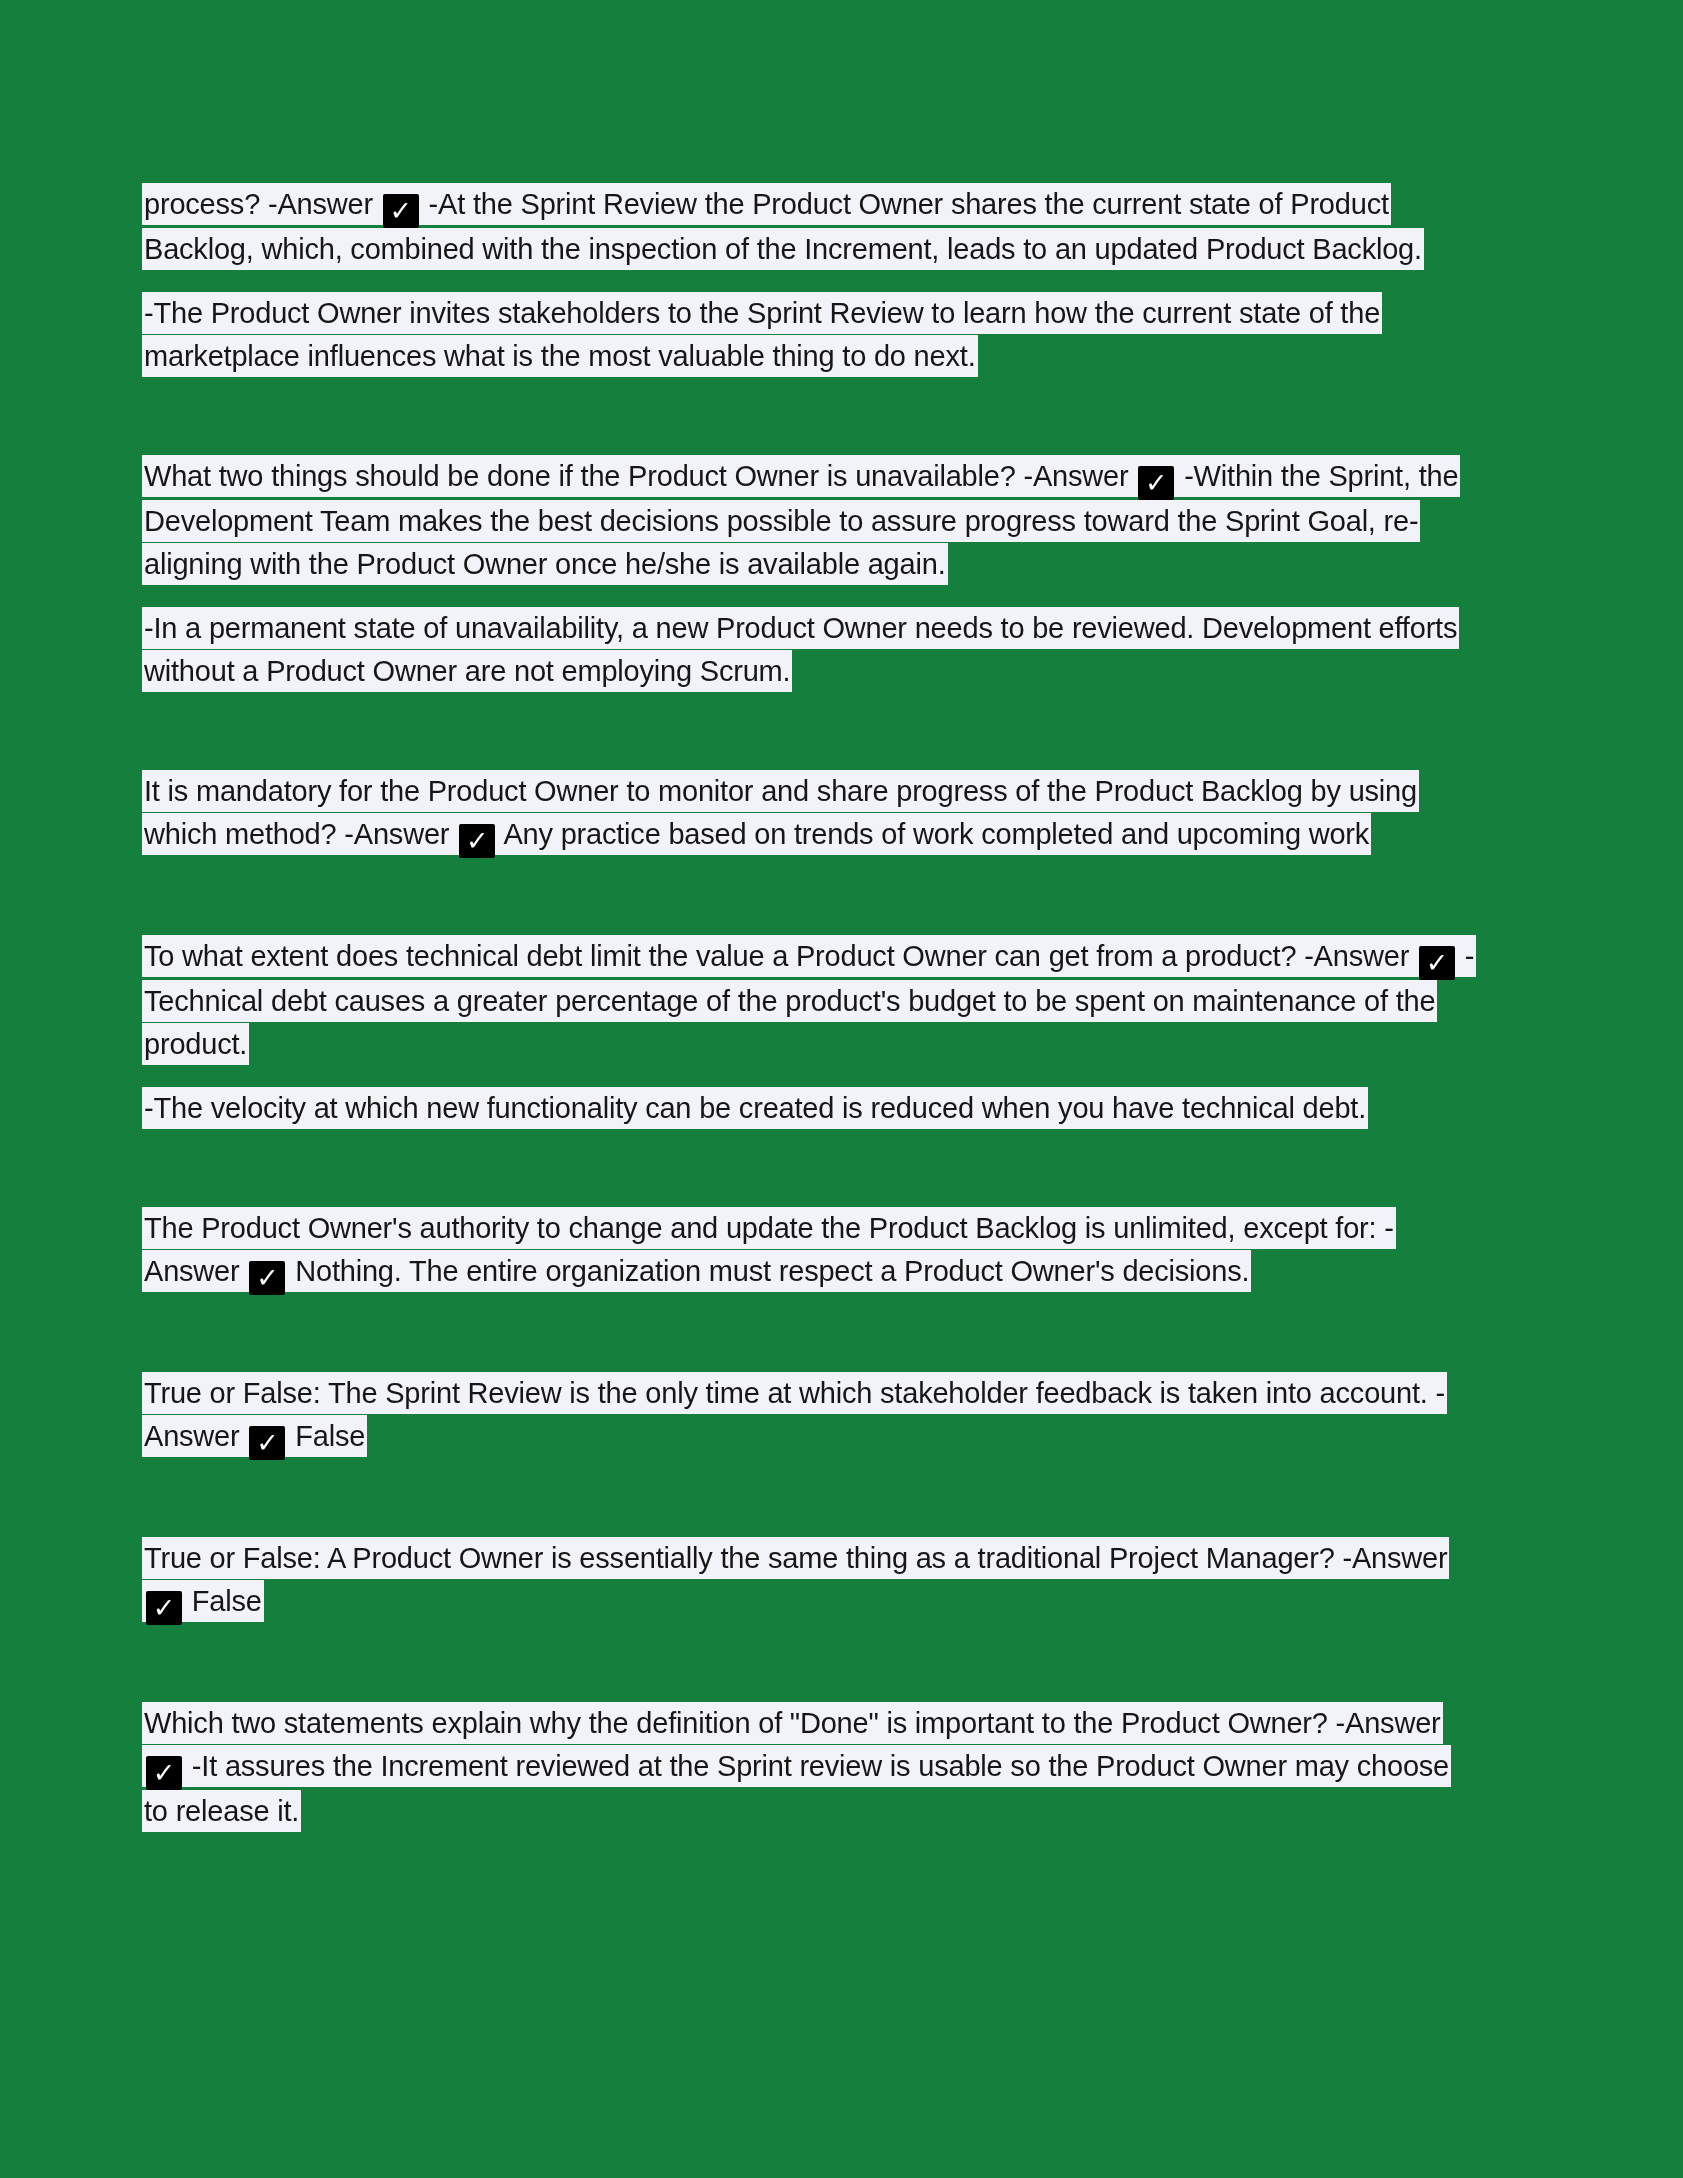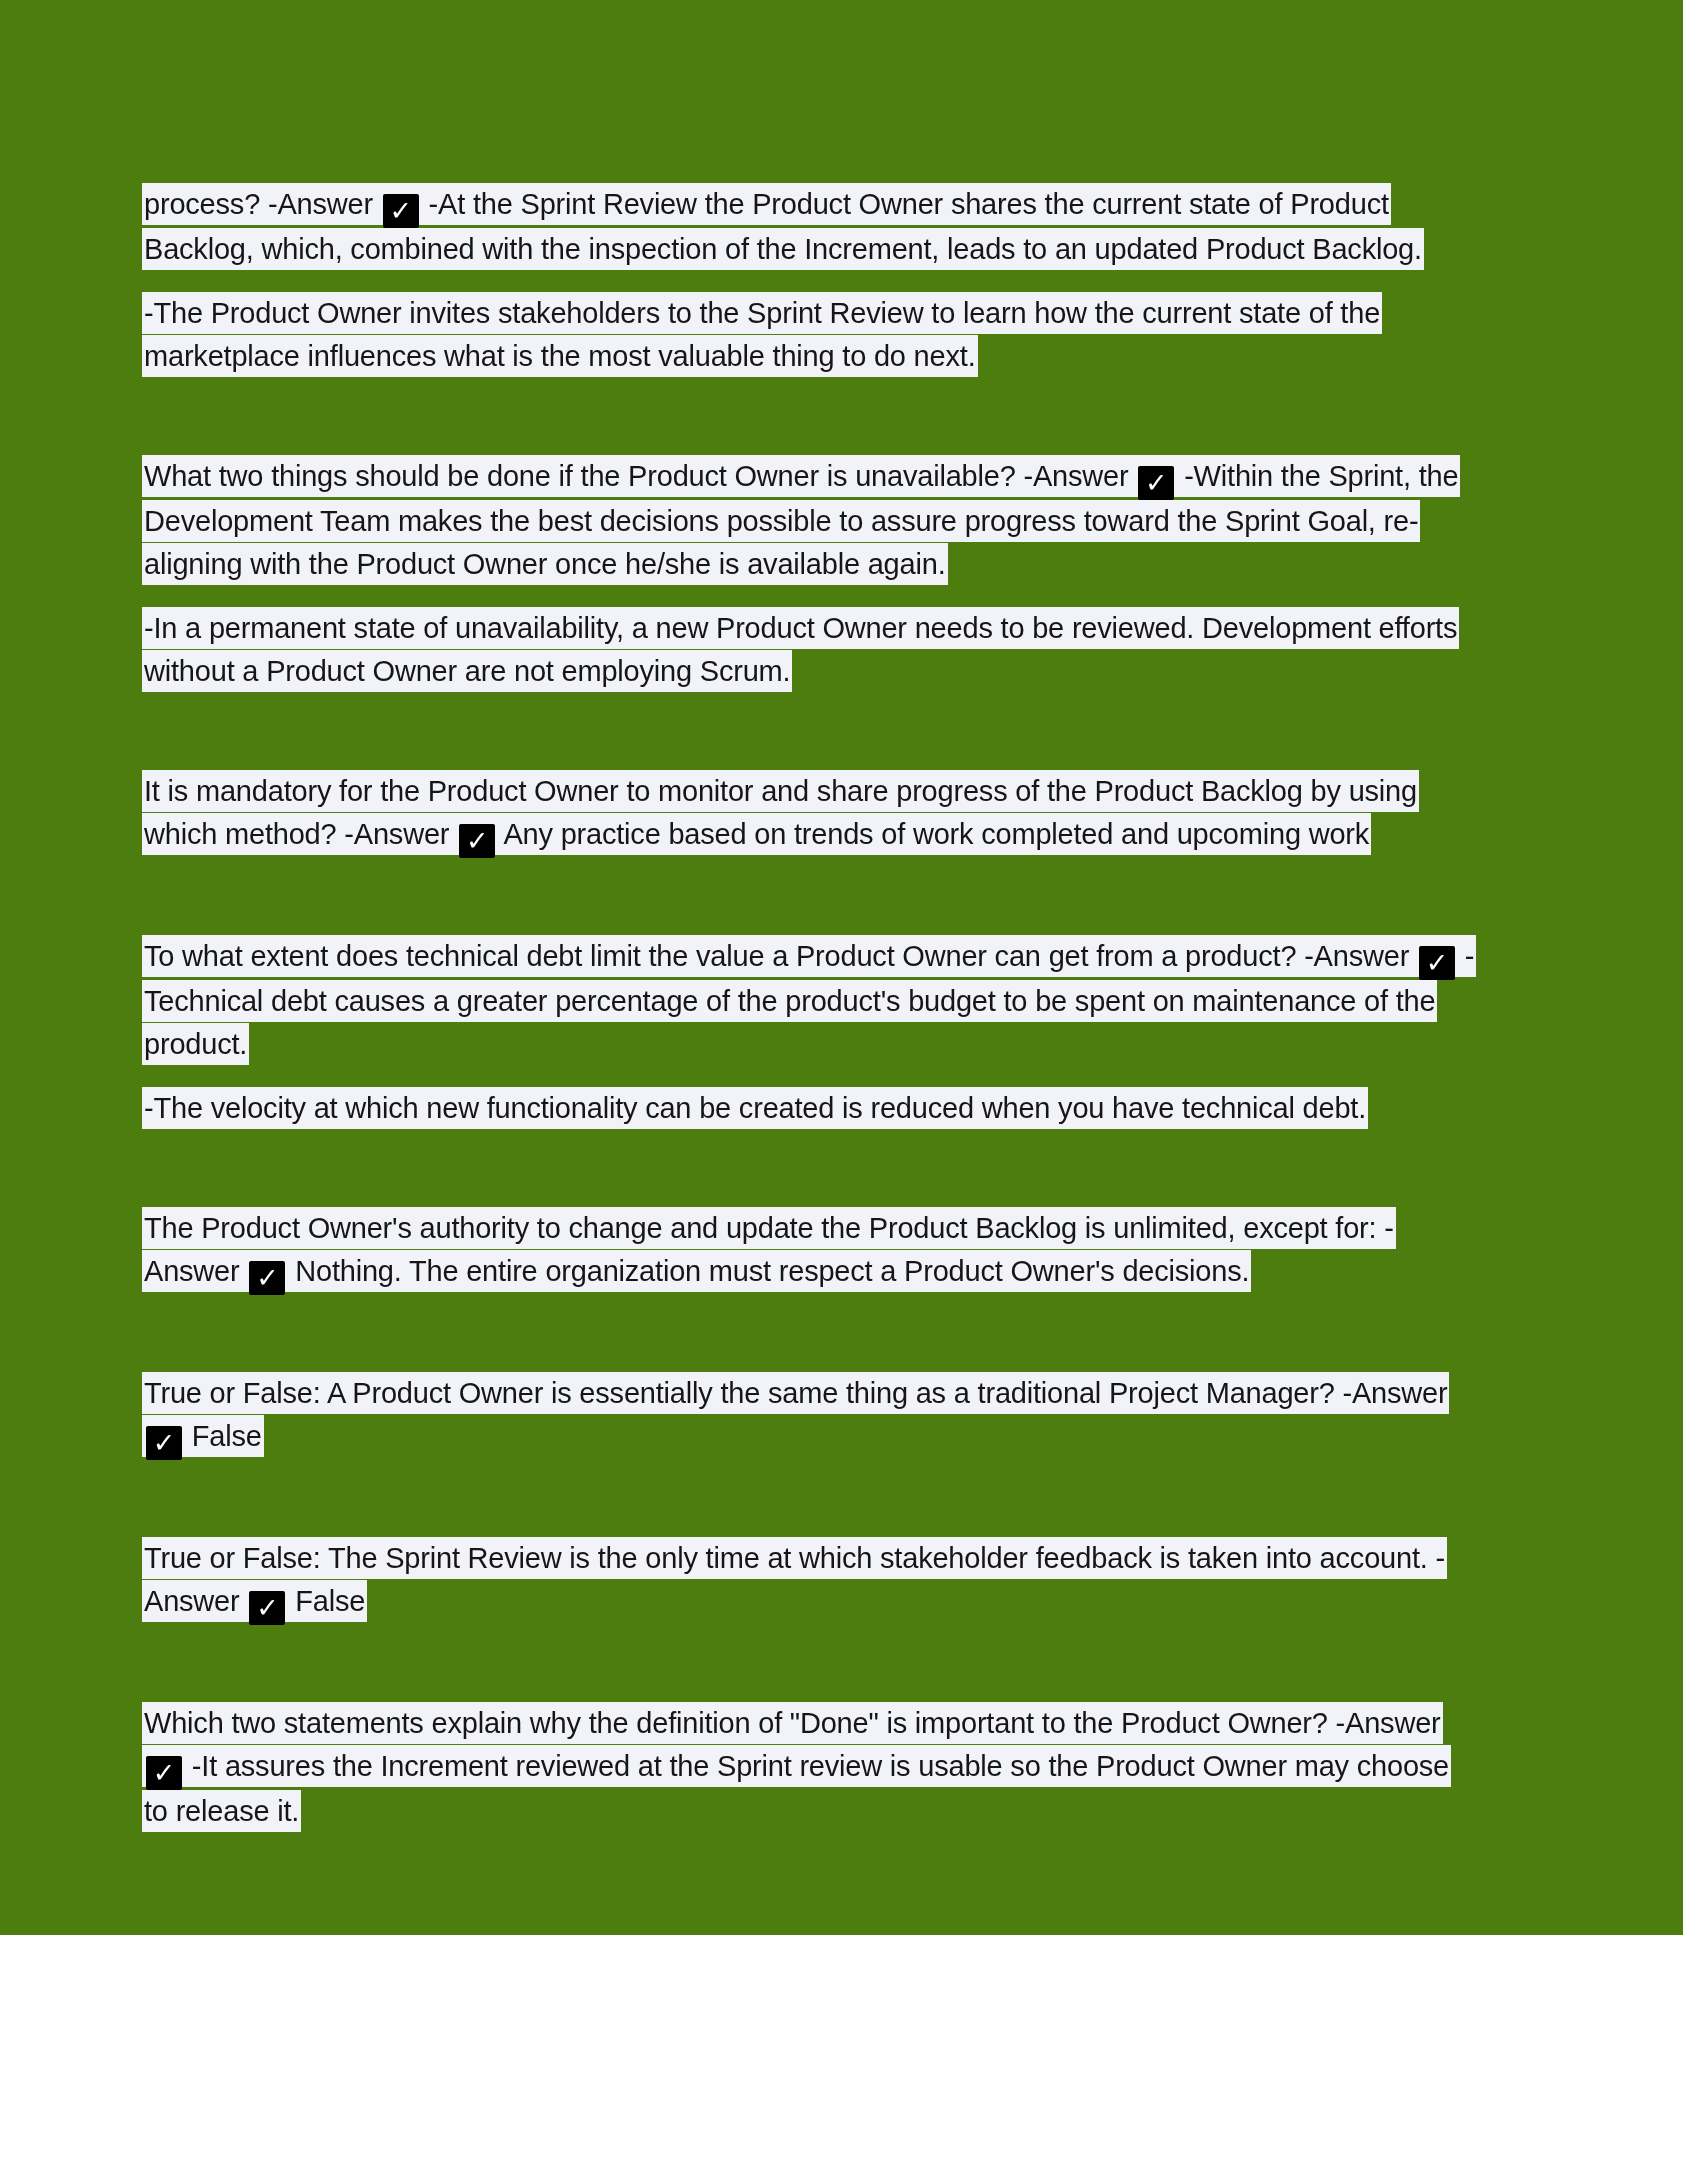--- a/index.html
+++ b/index.html
@@ -11,22 +11,22 @@
     width: 1683px;
     height: 2178px;
     position: relative;
     font-family: "Liberation Sans", "DejaVu Sans", sans-serif;
     color: #161616;
   }
   .page {
     position: absolute;
     left: 0; top: 0;
     width: 1683px;
-    height: 1935px;
-    background: #4d7c0f;
+    height: 2178px;
+    background: #15803d;
     overflow: hidden;
   }
   .content {
     position: absolute;
     left: 142px;
     top: 183px;
     width: 1337px;
   }
   .group {
     margin-bottom: 77px;
@@ -72,23 +72,23 @@
         <div class="para"><span class="hl" style="background: rgb(242, 243, 249); margin-top: 8px;">It is mandatory for the Product Owner to monitor and share progress of the Product Backlog by using which method? -Answer <span class="chk" style="background: rgb(0, 0, 0); color: rgb(255, 255, 255);">✓</span> Any practice based on trends of work completed and upcoming work</span></div>
       </section>
       <section class="group">
         <div class="para"><span class="hl" style="background: rgb(242, 243, 249);">To what extent does technical debt limit the value a Product Owner can get from a product? -Answer <span class="chk" style="background: rgb(0, 0, 0); color: rgb(255, 255, 255);">✓</span> -Technical debt causes a greater percentage of the product's budget to be spent on maintenance of the product.</span></div>
         <div class="para"><span class="hl" style="background: rgb(242, 243, 249);">-The velocity at which new functionality can be created is reduced when you have technical debt.</span></div>
       </section>
       <section class="group">
         <div class="para"><span class="hl" style="background: rgb(242, 243, 249);">The Product Owner's authority to change and update the Product Backlog is unlimited, except for: -Answer <span class="chk" style="background: rgb(0, 0, 0); color: rgb(255, 255, 255);">✓</span> Nothing. The entire organization must respect a Product Owner's decisions.</span></div>
       </section>
       <section class="group">
-        <div class="para"><span class="hl" style="background: rgb(242, 243, 249);">True or False: A Product Owner is essentially the same thing as a traditional Project Manager? -Answer <span class="chk" style="background: rgb(0, 0, 0); color: rgb(255, 255, 255);">✓</span> False</span></div>
+        <div class="para"><span class="hl" style="background: rgb(242, 243, 249);">True or False: The Sprint Review is the only time at which stakeholder feedback is taken into account. -Answer <span class="chk" style="background: rgb(0, 0, 0); color: rgb(255, 255, 255);">✓</span> False</span></div>
       </section>
       <section class="group">
-        <div class="para"><span class="hl" style="background: rgb(242, 243, 249);">True or False: The Sprint Review is the only time at which stakeholder feedback is taken into account. -Answer <span class="chk" style="background: rgb(0, 0, 0); color: rgb(255, 255, 255);">✓</span> False</span></div>
+        <div class="para"><span class="hl" style="background: rgb(242, 243, 249);">True or False: A Product Owner is essentially the same thing as a traditional Project Manager? -Answer <span class="chk" style="background: rgb(0, 0, 0); color: rgb(255, 255, 255);">✓</span> False</span></div>
       </section>
       <section class="group">
         <div class="para"><span class="hl" style="background: rgb(242, 243, 249);">Which two statements explain why the definition of "Done" is important to the Product Owner? -Answer <span class="chk" style="background: rgb(0, 0, 0); color: rgb(255, 255, 255);">✓</span> -It assures the Increment reviewed at the Sprint review is usable so the Product Owner may choose to release it.</span></div>
       </section>
     </div>
 </main>
 
 
 </body></html>

